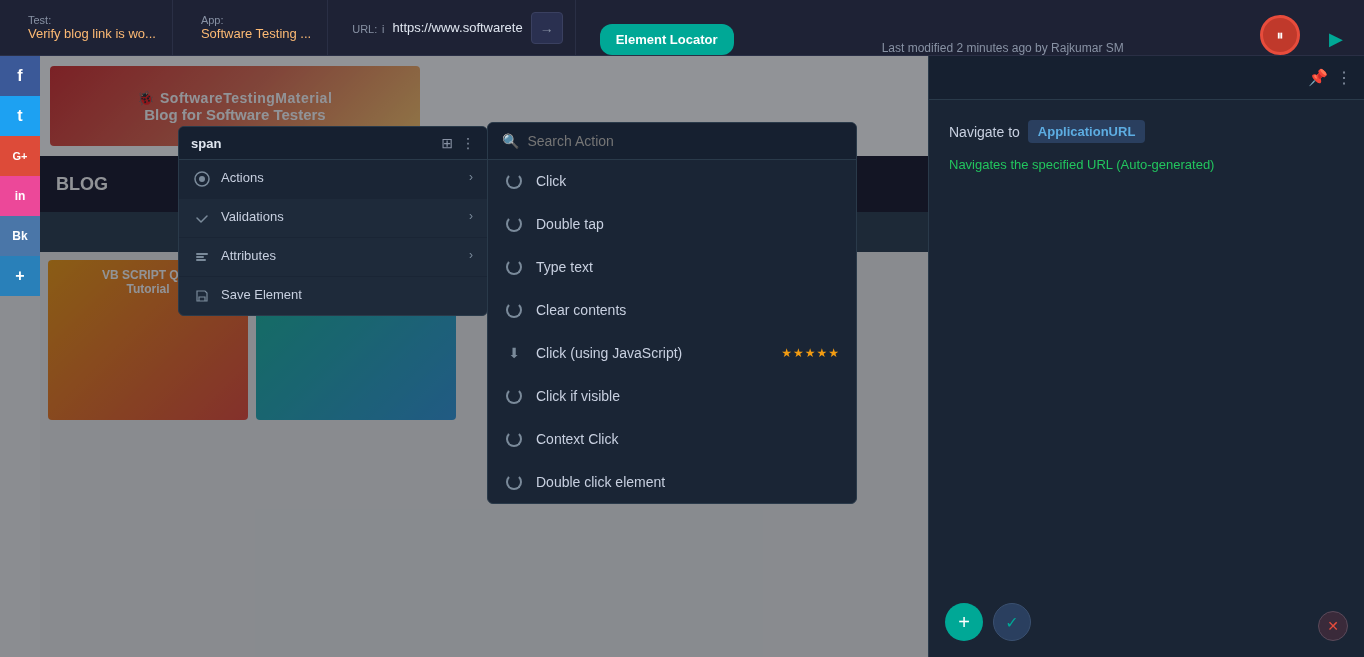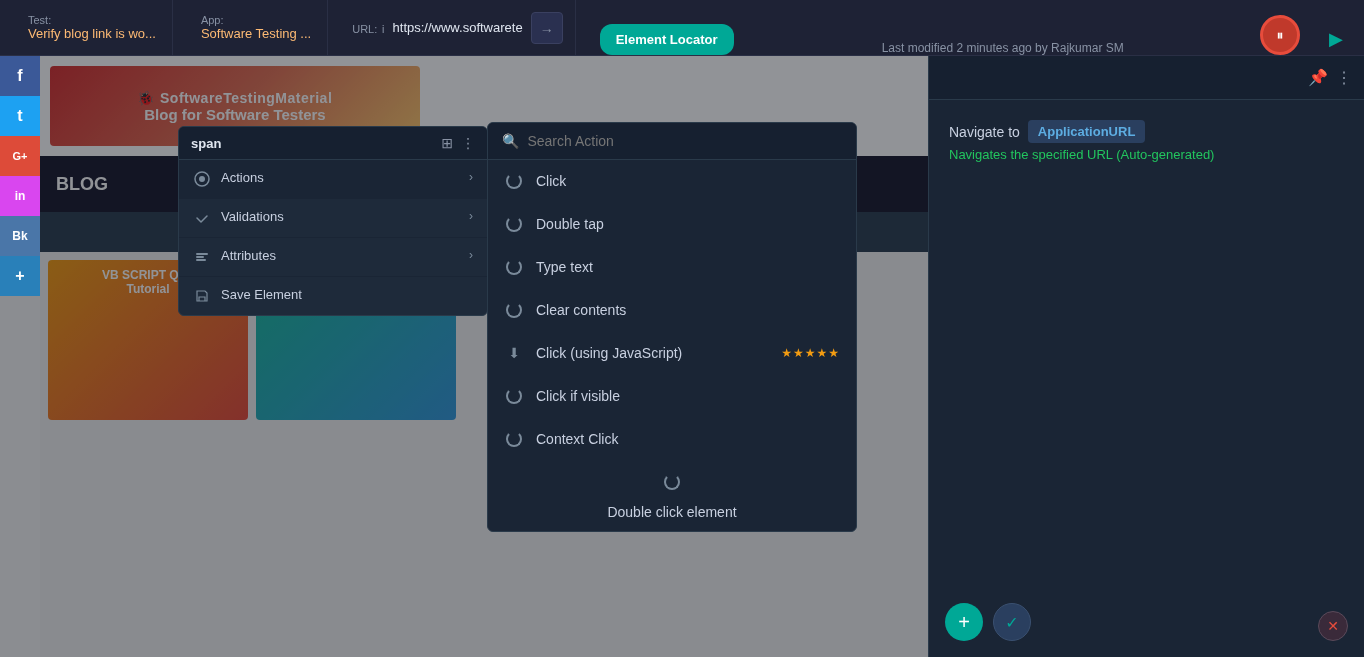--- a/index.html
+++ b/index.html
@@ -141,21 +141,21 @@
       align-items: center;
       justify-content: center;
       color: white;
       font-size: 16px;
       font-weight: bold;
       cursor: pointer;
     }
     .fb { background: #3b5998; }
     .tw { background: #1da1f2; }
     .gp { background: #dd4b39; }
-    .li { background: #d946ef; }
+    .li { background: #ec4899; }
     .vk { background: #4a76a8; }
     .add { background: #2980b9; }
 
     
     .website-header {
       position: absolute;
       left: 40px;
       top: 0;
       right: 0;
       height: 100px;
@@ -400,21 +400,21 @@
       margin-left: auto;
       color: #8892a4;
     }
     .navigate-content {
       padding: 20px;
     }
     .navigate-row {
       display: flex;
       align-items: center;
       gap: 8px;
-      margin-bottom: 4px;
+      margin-bottom: 14px;
     }
     .navigate-label {
       color: #c8d0e0;
       font-size: 14px;
     }
     .navigate-url-badge {
       background: #2a3f5f;
       color: #5dade2;
       padding: 4px 10px;
       border-radius: 4px;
@@ -645,21 +645,21 @@
         <div class="spinner-icon"></div>
       </div>
       <span>Click if visible</span>
     </div>
     <div class="action-item">
       <div class="action-icon">
         <div class="spinner-icon"></div>
       </div>
       <span>Context Click</span>
     </div>
-    <div class="action-item" style="border-bottom:none;flex-direction:column;">
+    <div class="action-item" style="border-bottom:none;">
       <div class="action-icon">
         <div class="spinner-icon"></div>
       </div>
       <span>Double click element</span>
     </div>
   </div>
 
   <div class="right-panel">
     <div class="right-panel-header">
       <div class="panel-icons-right">

